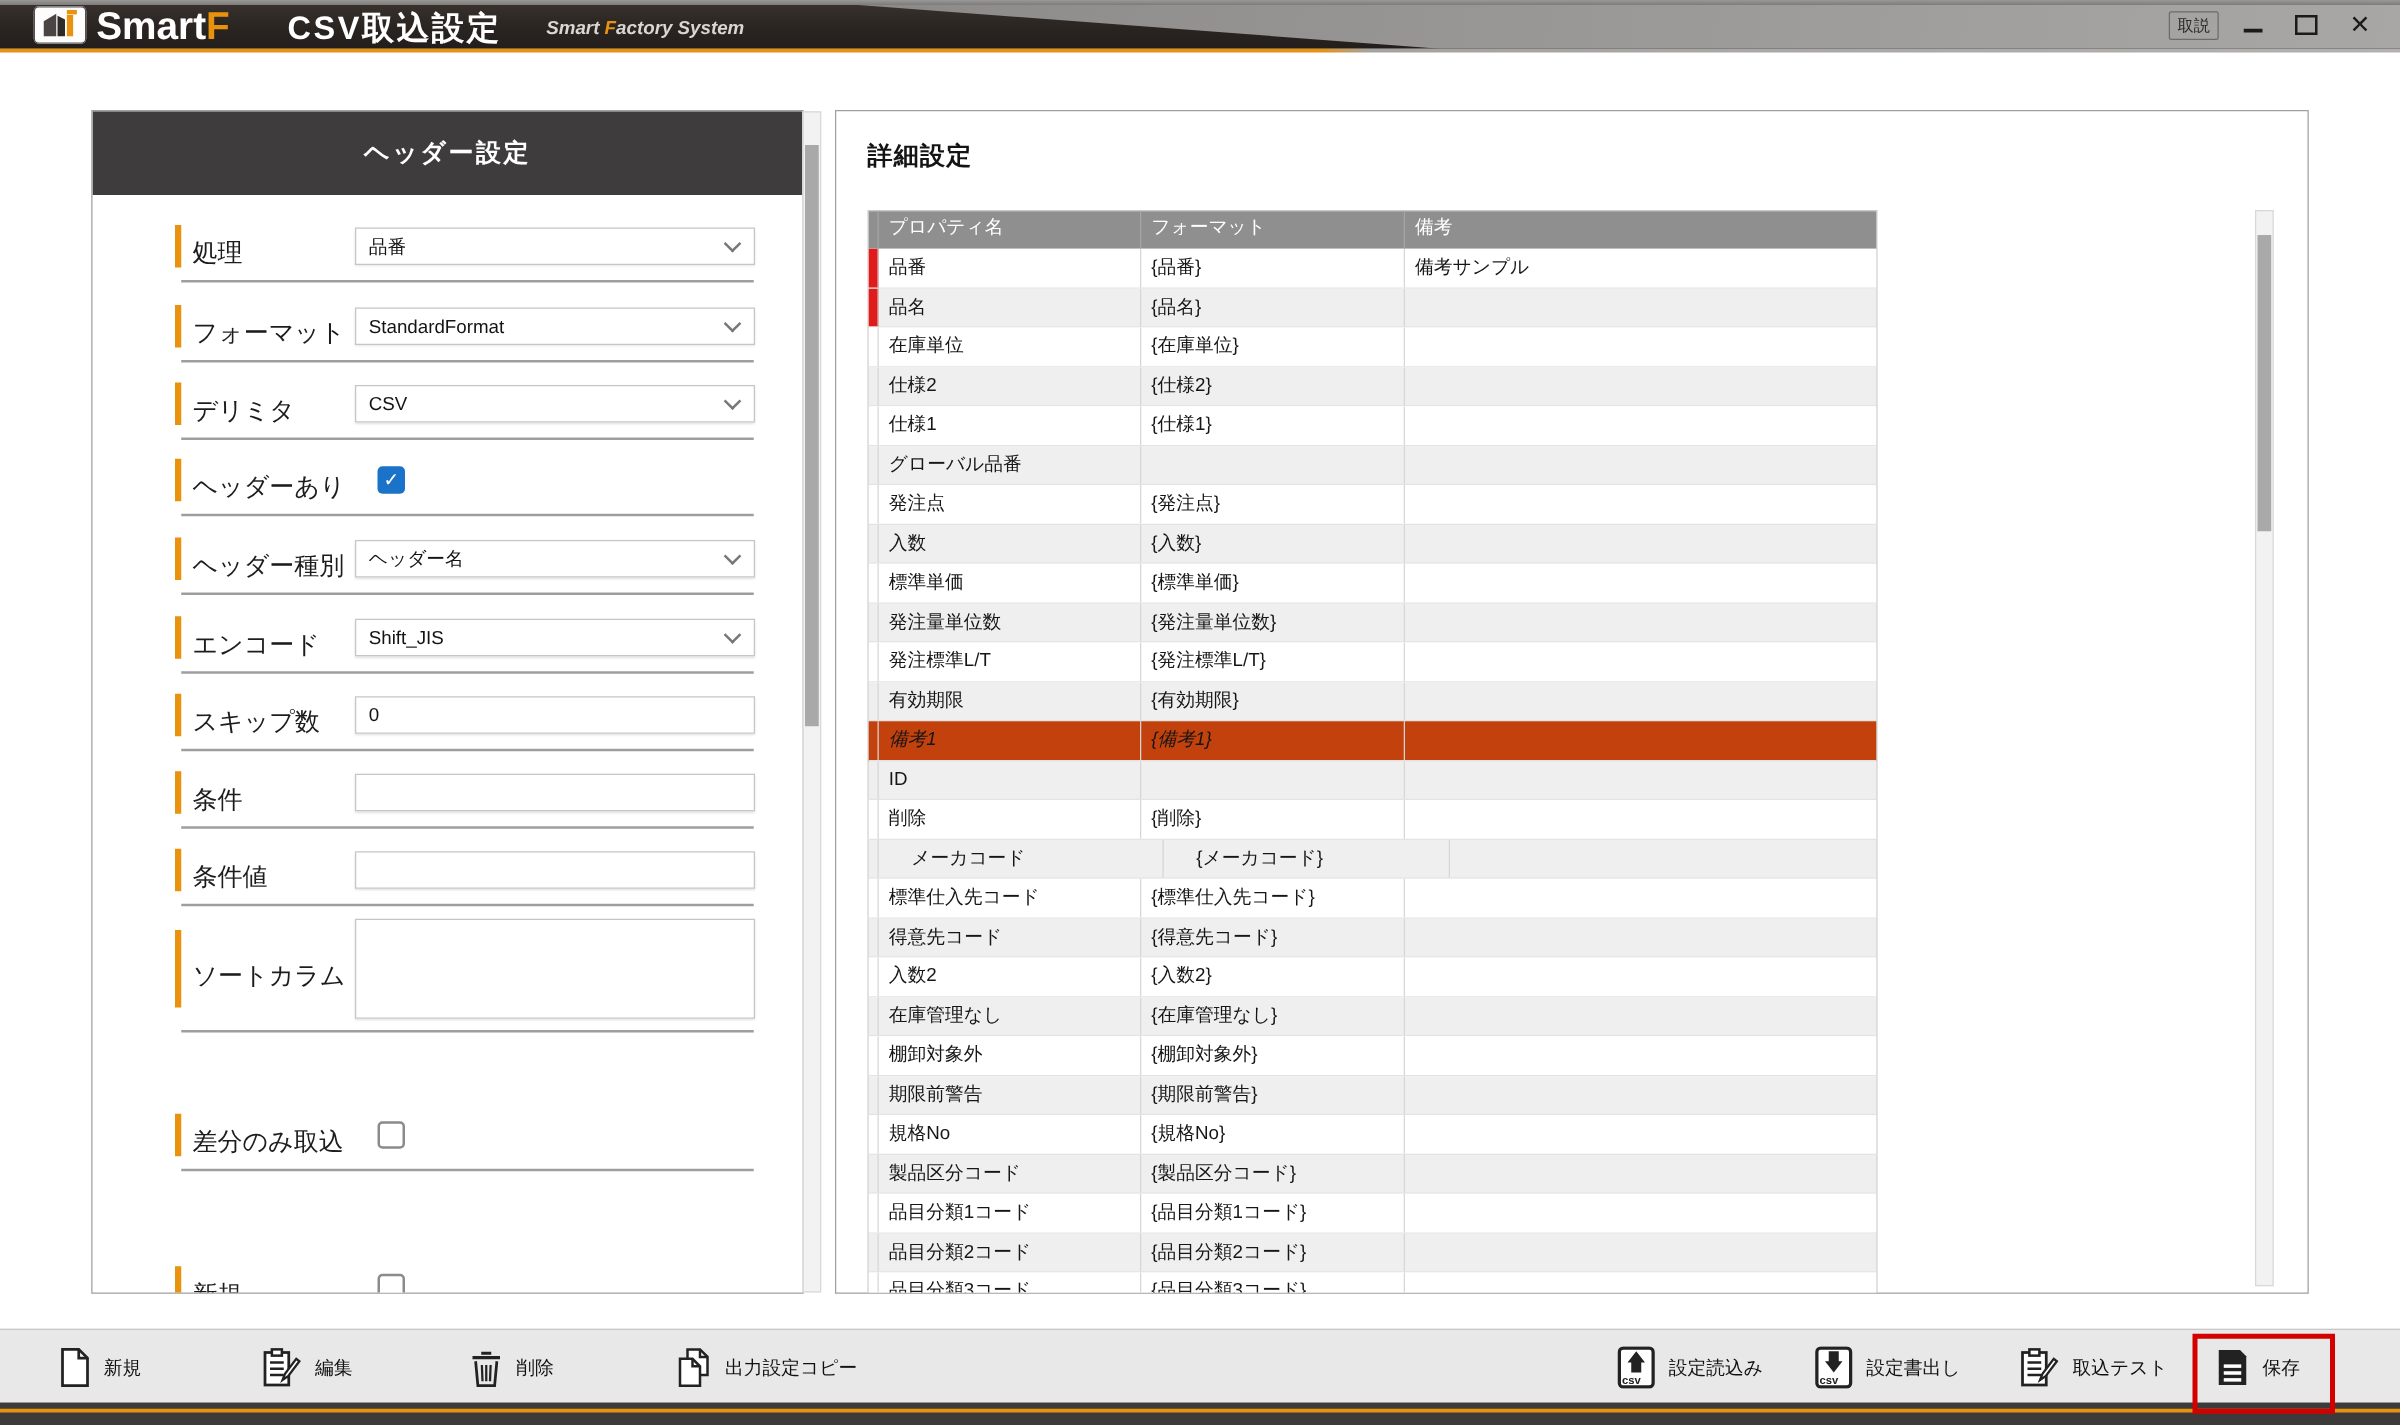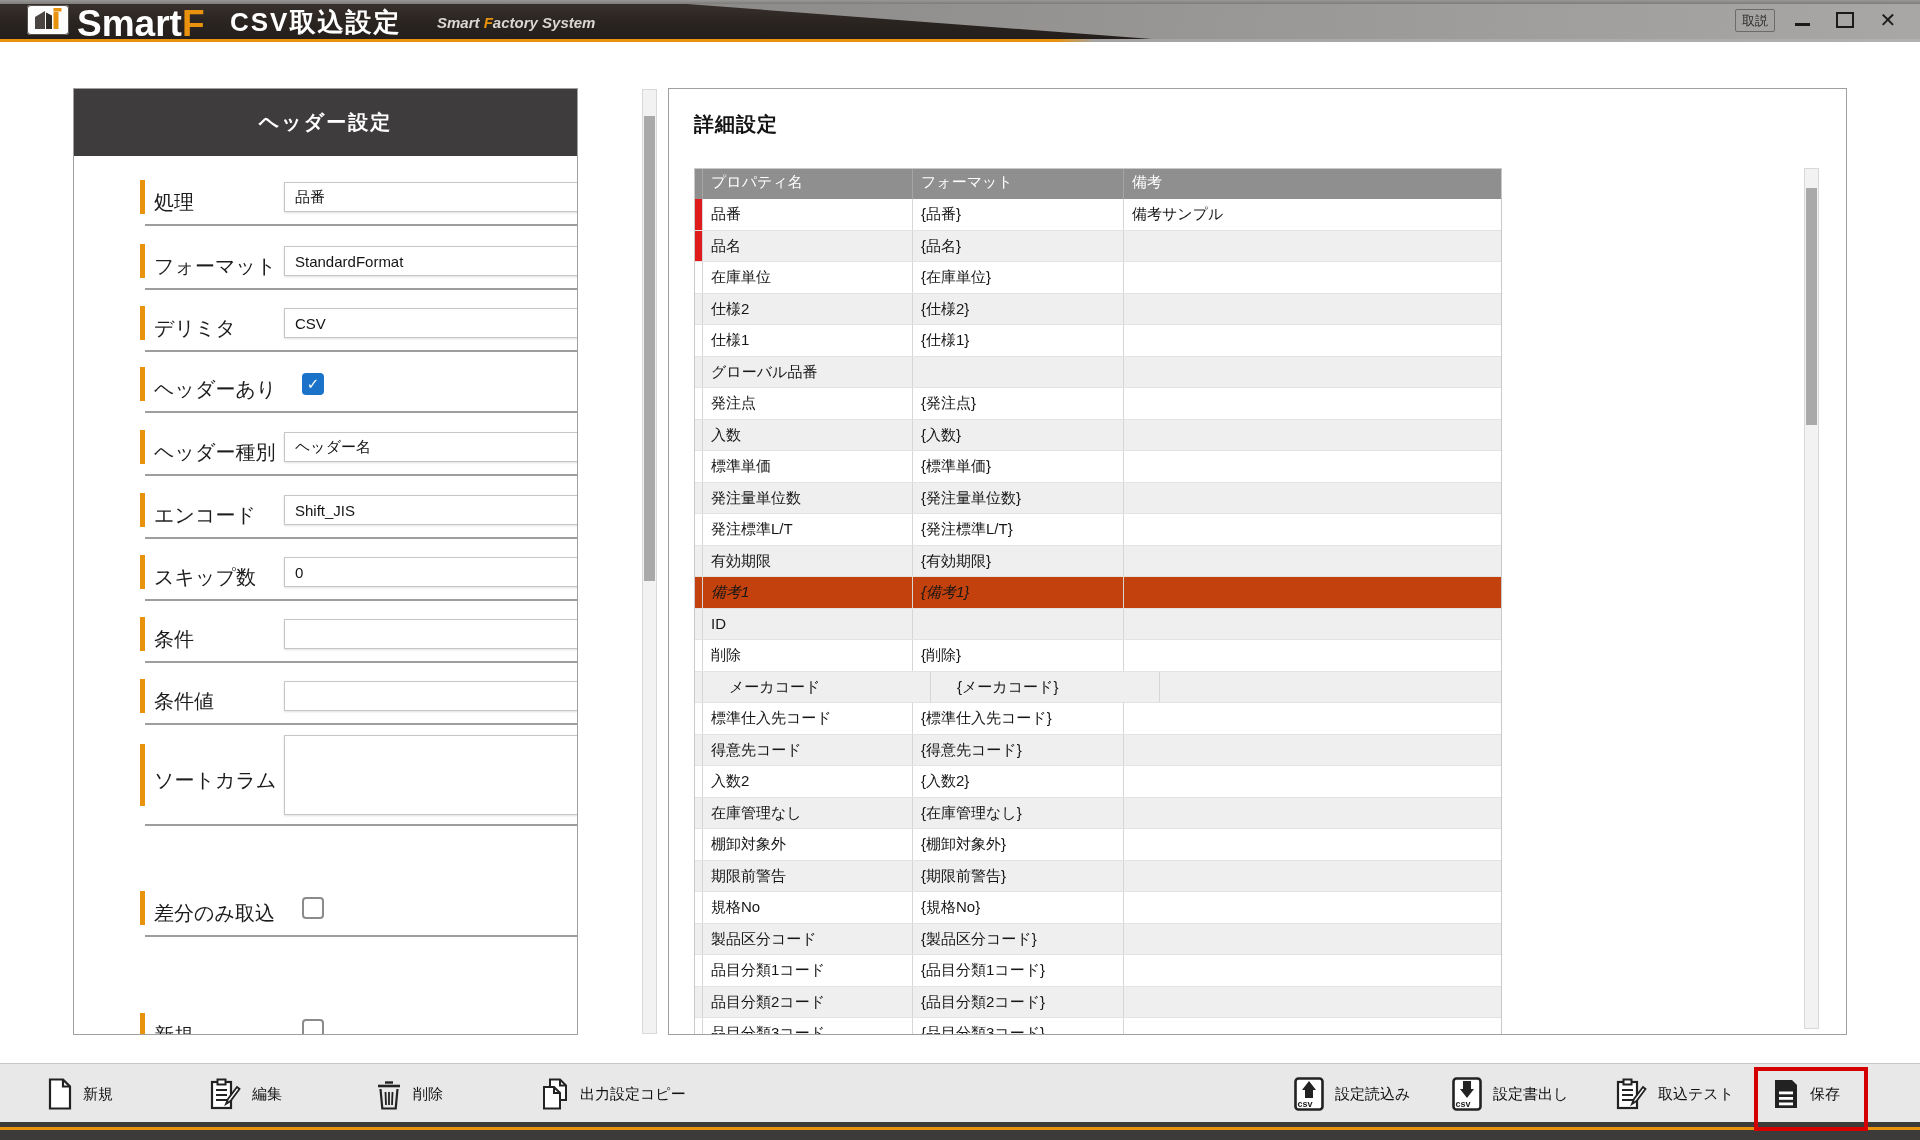--- a/index.html
+++ b/index.html
@@ -12,35 +12,35 @@
   .titlebar .gray-diagonal{position:absolute;left:0;top:0;width:100%;height:100%;
             background:linear-gradient(100deg,#6f6c69 0%,#8f8d8b 40%,#a9a7a5 100%);
             clip-path:polygon(33% 0,100% 0,100% 100%,60% 100%);}
   .titlebar .top-strip{position:absolute;left:0;top:0;width:100%;height:4px;
             background:linear-gradient(180deg,#9a9896,#7e7c7a);}
   .title-stripe{position:absolute;left:0;top:39px;width:1920px;height:3px;
             background:linear-gradient(to right,#e8920e 0%,#e8920e 55%,#a5a3a1 57%,#b3b1b0 100%);}
   .tb-content{position:absolute;left:0;top:0;width:100%;height:39px;display:flex;align-items:center;z-index:5;}
   .logo-box{position:absolute;left:27px;top:5px;width:42px;height:30px;background:#fdfdfd;border-radius:4px;
             display:flex;align-items:center;justify-content:center;box-shadow:0 0 0 1px #55504d inset;}
-  .logo-text{position:absolute;left:77px;top:3px;font-size:37px;font-weight:bold;color:#ffffff;letter-spacing:0px;}
+  .logo-text{position:absolute;left:77px;top:3px;font-size:31px;font-weight:bold;color:#ffffff;letter-spacing:0px;}
   .logo-text .accent{color:#e8920e;}
   .app-title{position:absolute;left:230px;top:5px;font-size:26px;font-weight:bold;color:#ffffff;letter-spacing:2px;}
   .subtitle{position:absolute;left:437px;top:14px;font-size:15px;font-style:italic;font-weight:bold;color:#d9d6d4;}
   .subtitle .accent{color:#e8920e;}
   .manual-btn{position:absolute;left:1735px;top:9px;width:38px;height:21px;border:1px solid #6d6b69;border-radius:2px;
             font-size:13px;color:#2d2b29;display:flex;align-items:center;justify-content:center;background:transparent;cursor:default;}
   .win-btn{position:absolute;top:0;height:39px;width:34px;display:flex;align-items:center;justify-content:center;}
   .wb-min-glyph{width:15px;height:3px;background:#1c1a19;margin-top:10px;}
   .wb-max-glyph{width:14px;height:12px;border:2.5px solid #1c1a19;}
   .wb-close-glyph{font-size:20px;font-weight:bold;color:#1c1a19;line-height:1;}
 
   
   .panel{position:absolute;background:#fff;border:1px solid #a0a0a0;box-sizing:border-box;overflow:hidden;}
-  #left-panel{left:73px;top:88px;width:505px;height:947px;}
+  #left-panel{left:73px;top:88px;width:570px;height:947px;}
   #right-panel{left:668px;top:88px;width:1179px;height:947px;}
 
   .lp-header{position:absolute;left:0;top:0;width:100%;height:67px;background:#3e3c3c;
              display:flex;align-items:center;justify-content:center;}
   .lp-header span{color:#fff;font-size:20px;font-weight:bold;letter-spacing:2px;}
 
   .form-row{position:absolute;left:0;width:100%;height:100px;}
   .f-bar{position:absolute;left:66px;width:5px;background:#e8920e;}
   .f-label{position:absolute;left:80px;top:0;height:100px;display:flex;align-items:center;
            font-size:20px;color:#1c1c1c;}

